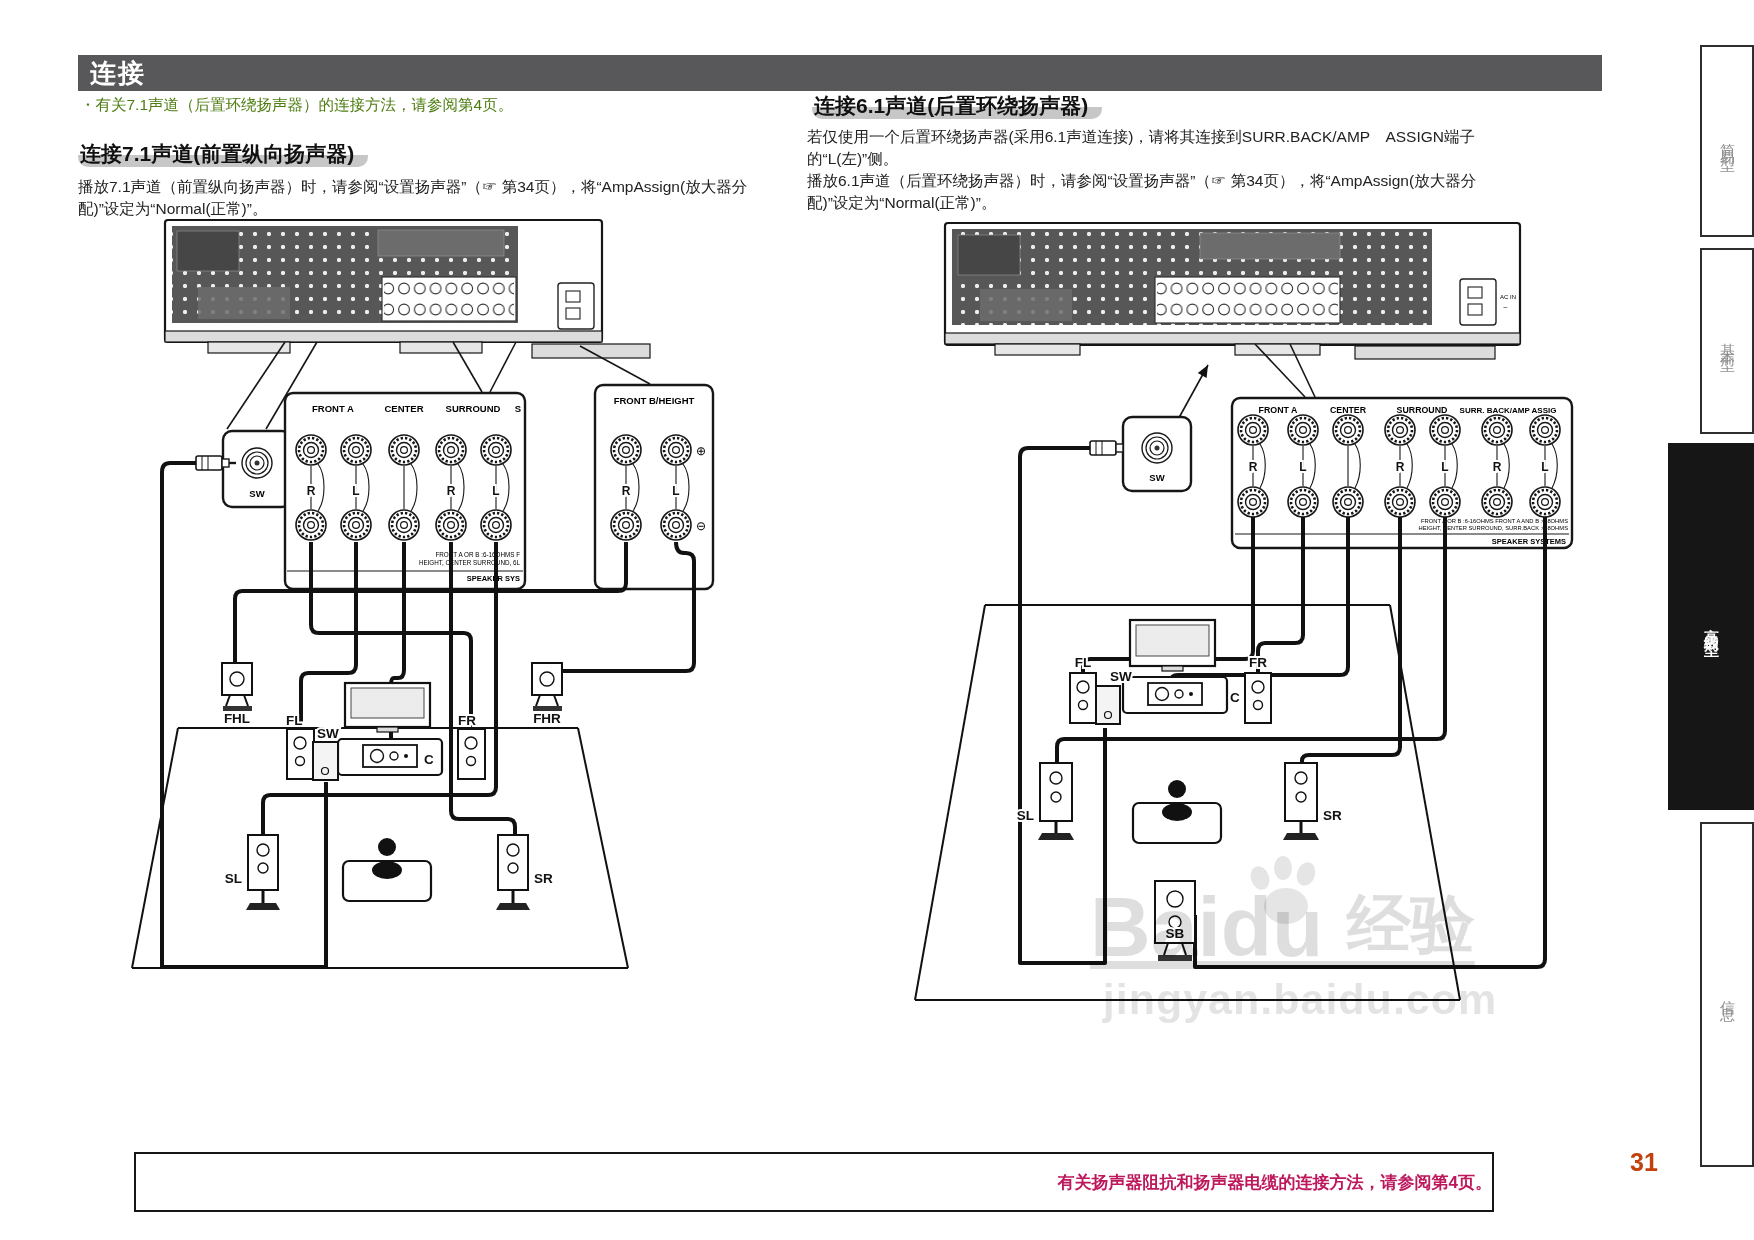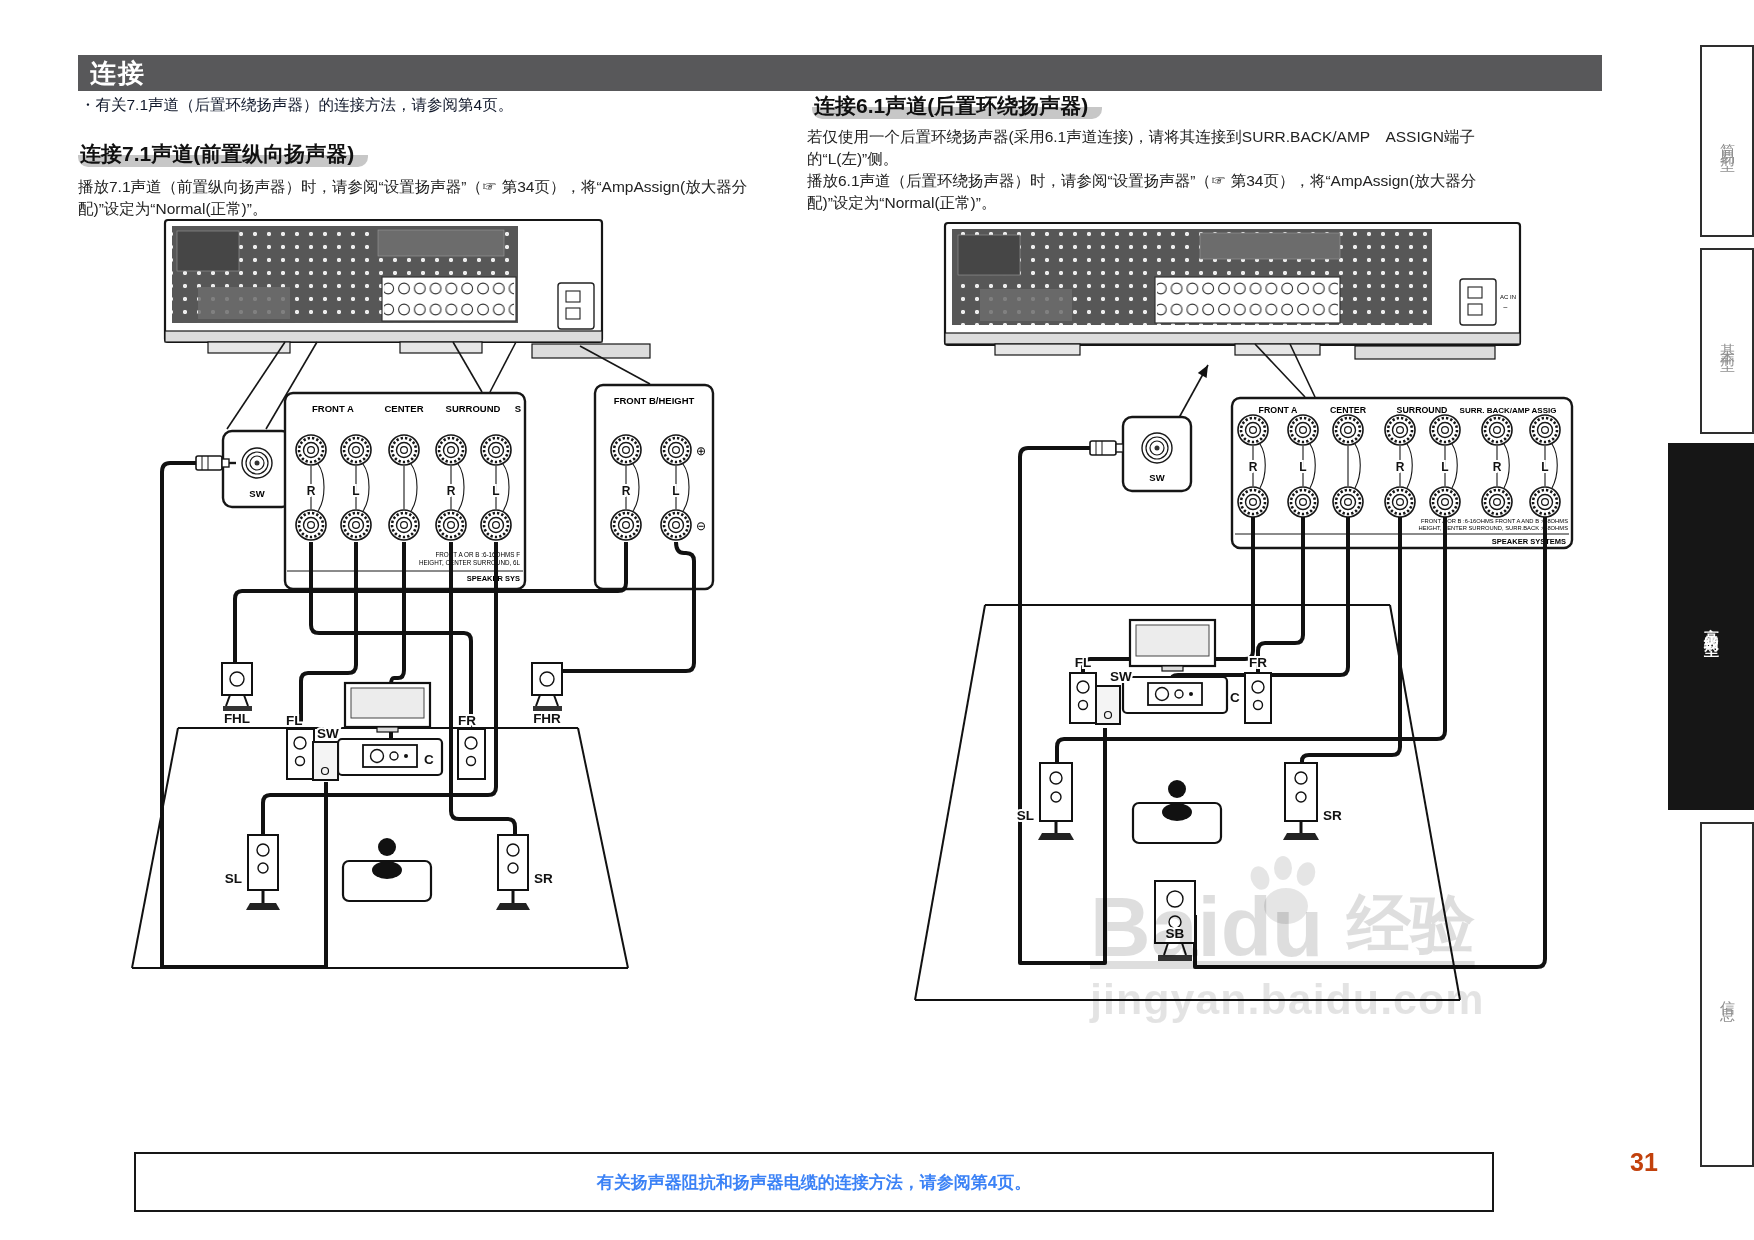--- a/index.html
+++ b/index.html
@@ -2,38 +2,38 @@
 <html><head>
 <meta charset="utf-8">
 <style>
   html,body{margin:0;padding:0;}
   body{width:1754px;height:1240px;background:#fff;position:relative;overflow:hidden;
        font-family:"Liberation Sans",sans-serif;color:#1a1a1a;}
   .abs{position:absolute;}
   .header-bar{left:78px;top:55px;width:1524px;height:36px;background:#58585a;
               display:flex;align-items:center;}
   .header-bar .t{color:#fff;font-size:26px;font-weight:bold;padding-left:12px;letter-spacing:2px;}
-  .bullets{left:80px;top:94px;font-size:15.5px;line-height:22px;color:#0f172a;}
+  .bullets{left:80px;top:94px;font-size:15.5px;line-height:22px;color:#4d7c0f;}
   .sec-title{font-size:21px;font-weight:bold;color:#111;}
   .sec-title .hl{background:linear-gradient(to bottom, transparent 52%, #c7c7c7 52%);
                  border-radius:10px;padding:0 14px 2px 2px;}
   .body-text{font-size:15.5px;line-height:22px;color:#222;}
   .tab{left:1700px;width:50px;background:#fff;border:2px solid #2e2e2e;
        display:flex;align-items:center;justify-content:center;}
   .tab .vt{writing-mode:vertical-rl;letter-spacing:7px;font-size:15px;color:#8f8f8f;}
   .tab.active{left:1668px;width:86px;background:#161616;border:none;}
   .tab.active .vt{color:#fff;font-weight:bold;}
   .footer-box{left:134px;top:1152px;width:1356px;height:56px;border:2px solid #161616;
-              display:flex;align-items:center;justify-content:center;
-              font-size:17px;font-weight:bold;color:#3b82f6;}
+              display:flex;align-items:center;justify-content:flex-end;
+              font-size:17px;font-weight:bold;color:#be185d;}
   .pagenum{left:1630px;top:1148px;font-size:25px;color:#c2410c;font-weight:bold;}
   .watermark{left:1090px;top:878px;width:420px;pointer-events:none;}
   .watermark .row1{font-size:84px;font-weight:bold;color:rgba(0,0,0,0.13);line-height:92px;white-space:nowrap;text-decoration:underline;}
   .watermark .cn{font-size:64px;vertical-align:10px;color:rgba(0,0,0,0.13);}
-  .watermark .row2{font-size:43px;font-weight:bold;color:rgba(0,0,0,0.11);margin-top:2px;letter-spacing:1px;}
+  .watermark .row2{font-size:43px;font-weight:bold;color:rgba(0,0,0,0.11);margin-top:2px;letter-spacing:1px;text-align:center;}
   svg text{font-family:"Liberation Sans",sans-serif;}
 </style>
 </head>
 <body>
 
 <div class="abs header-bar">
   <span class="t">连接</span>
 </div>
 
 <div class="abs bullets">

